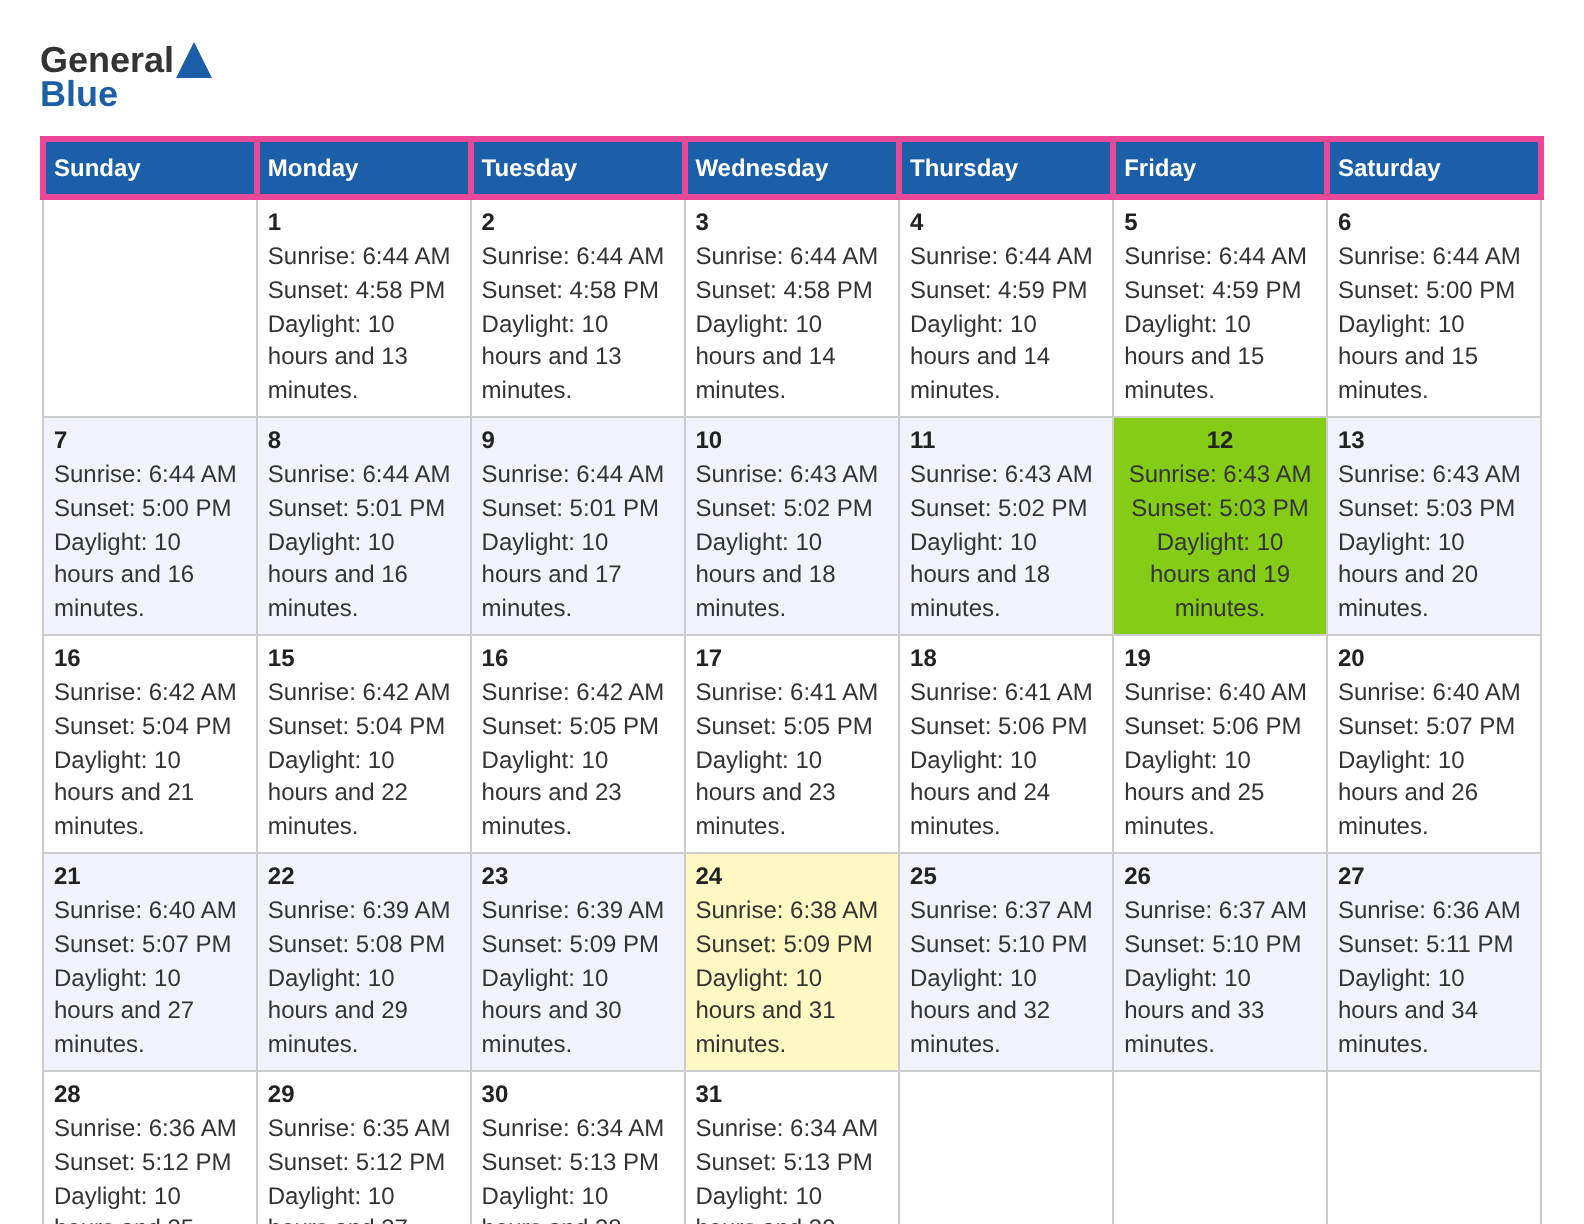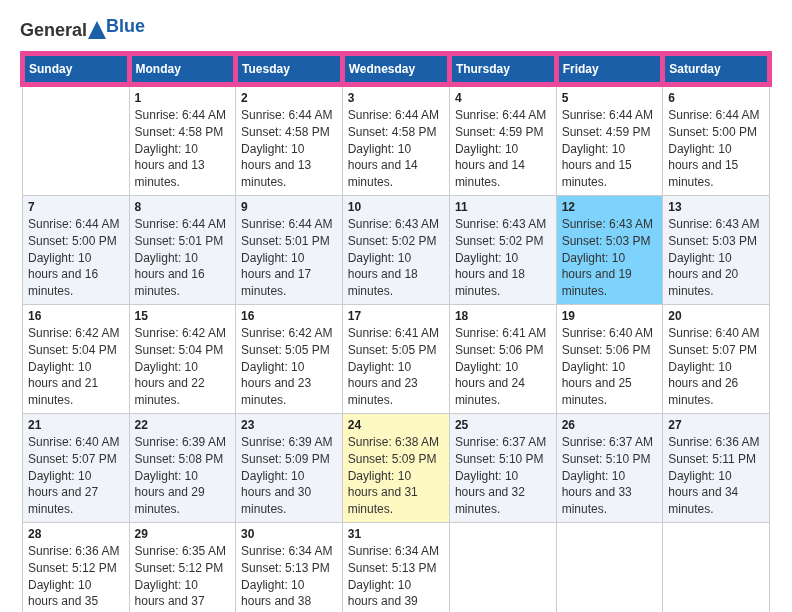--- a/index.html
+++ b/index.html
@@ -11,21 +11,21 @@
       padding: 20px;
     }
     .header-area {
       display: flex;
       justify-content: space-between;
       align-items: flex-start;
       margin-bottom: 10px;
     }
     .logo {
       display: flex;
-      flex-direction: row;
+      flex-direction: column;
       align-items: flex-start;
     }
     .title-area {
       text-align: right;
     }
     .month-year {
       font-size: 36px;
       font-weight: bold;
       color: #333;
       line-height: 1.1;
@@ -39,21 +39,21 @@
       width: 100%;
       border-collapse: collapse;
       font-size: 11px;
     }
     thead tr th {
       background-color: #1a5fa8;
       color: #fff;
       padding: 6px 4px;
       text-align: left;
       font-size: 12px;
-      border: 5px solid #ec4899;
+      border: 3px solid #ec4899;
     }
     tbody tr td {
       border: 1px solid #ccc;
       vertical-align: top;
       padding: 4px 5px;
       width: 108px;
       min-height: 80px;
       background: #fff;
     }
     tbody tr:nth-child(even) td {
@@ -147,21 +147,21 @@
           <div class="day-info">Sunrise: 6:44 AM<br>Sunset: 5:01 PM<br>Daylight: 10 hours and 17 minutes.</div>
         </td>
         <td style="background: rgb(240, 244, 250);">
           <div class="day-number">10</div>
           <div class="day-info">Sunrise: 6:43 AM<br>Sunset: 5:02 PM<br>Daylight: 10 hours and 18 minutes.</div>
         </td>
         <td style="background: rgb(240, 244, 250);">
           <div class="day-number">11</div>
           <div class="day-info">Sunrise: 6:43 AM<br>Sunset: 5:02 PM<br>Daylight: 10 hours and 18 minutes.</div>
         </td>
-        <td style="background: #7dd3fc;">
+        <td style="background: #84cc16; text-align: center;">
           <div class="day-number">12</div>
           <div class="day-info">Sunrise: 6:43 AM<br>Sunset: 5:03 PM<br>Daylight: 10 hours and 19 minutes.</div>
         </td>
         <td style="background: rgb(240, 244, 250);">
           <div class="day-number">13</div>
           <div class="day-info">Sunrise: 6:43 AM<br>Sunset: 5:03 PM<br>Daylight: 10 hours and 20 minutes.</div>
         </td>
       </tr>
       <tr>
         <td>

